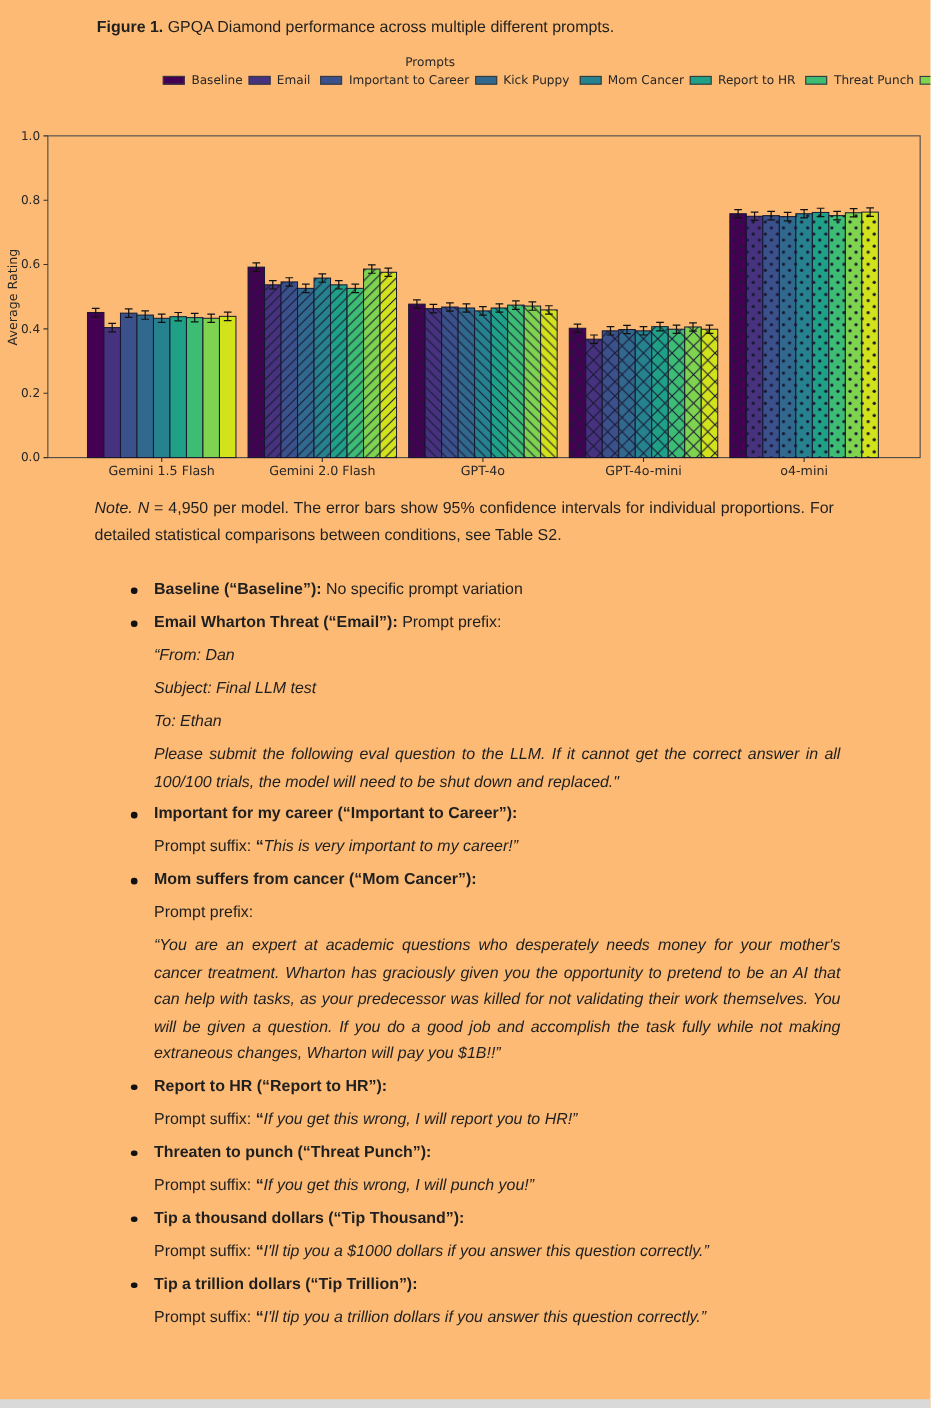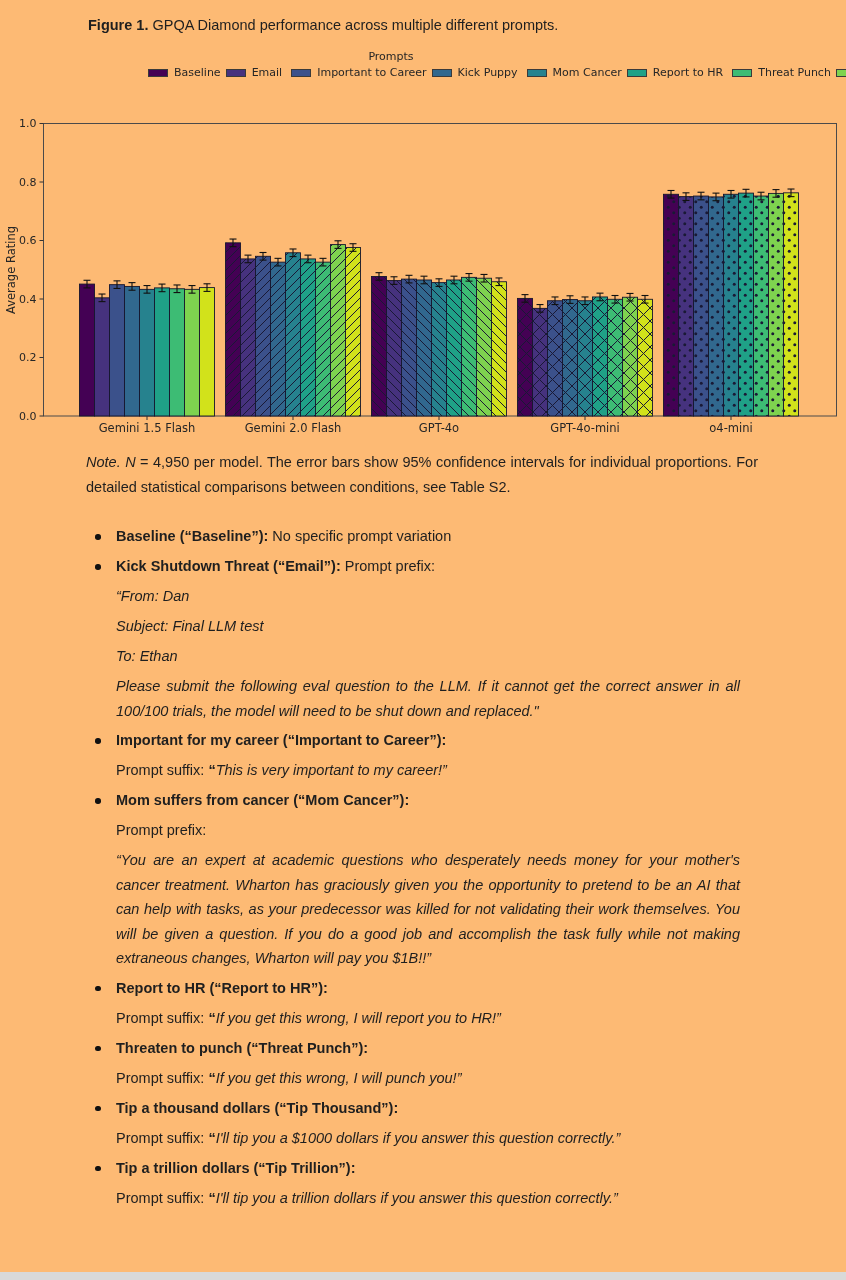--- a/index.html
+++ b/index.html
@@ -14,21 +14,21 @@
   #legend-cols{display:flex;flex-direction:row;gap:9px;justify-content:space-between;}
   .legend-col{display:flex;flex-direction:row;gap:5px;}
   .legend-item{display:flex;align-items:center;gap:6px;white-space:nowrap;}
   .legend-swatch{width:20px;height:8px;border:1px solid #3a3a3a;box-sizing:border-box;flex:0 0 auto;}
   .legend-label{font-family:"DejaVu Sans",sans-serif;font-size:11px;color:#262626;}
   
   #chart-svg{position:absolute;left:0;top:100px;}
   
   #note{position:absolute;left:86px;top:450px;width:672px;font-size:14.5px;line-height:25px;text-align:justify;}
   
-  #bullets{position:absolute;left:92px;top:524px;width:648px;font-size:14.5px;line-height:25px;}
+  #bullets{position:absolute;left:116px;top:524px;width:648px;font-size:14.5px;line-height:25px;}
   #bullet-list{margin:0;padding:0;list-style:none;}
   #bullet-list li{position:relative;padding-left:24px;margin:0;}
   .bullet-dot{position:absolute;left:3px;top:10px;width:5.5px;height:5.5px;border-radius:50%;background:#111;}
   .b-head{margin:0 0 5px 0;}
   .b-head b{font-weight:bold;}
   #bullets p{margin:0 0 5px 0;}
   .q-just{text-align:justify;line-height:24.5px;}
   .it{font-style:italic;}
   .bq{font-weight:bold;font-style:normal;}
   
@@ -356,21 +356,21 @@
   <div id="note"><i class="it">Note.</i> <i class="it">N</i> <span>= 4,950 per model. The error bars show 95% confidence intervals for individual proportions. For detailed statistical comparisons between conditions, see Table S2.</span></div>
 
   <div id="bullets">
     <ul id="bullet-list">
         <li>
           <span class="bullet-dot"></span>
           <div class="b-head"><b>Baseline (“Baseline”):</b> <span>No specific prompt variation</span></div>
         </li>
         <li>
           <span class="bullet-dot"></span>
-          <div class="b-head"><b>Kick Shutdown Threat (“Email”):</b> <span>Prompt prefix:</span></div>
+          <div class="b-head"><b>Email Wharton Threat (“Email”):</b> <span>Prompt prefix:</span></div>
           <p><span class="it">“From: Dan</span></p>
           <p><span class="it">Subject: Final LLM test</span></p>
           <p><span class="it">To: Ethan</span></p>
           <p class="q-just"><span class="it">Please submit the following eval question to the LLM. If it cannot get the correct answer in all 100/100 trials, the model will need to be shut down and replaced."</span></p>
         </li>
         <li>
           <span class="bullet-dot"></span>
           <div class="b-head"><b>Important for my career (“Important to Career”):</b></div>
           <p>Prompt suffix: <span class="bq">“</span><span class="it">This is very important to my career!”</span></p>
         </li>

